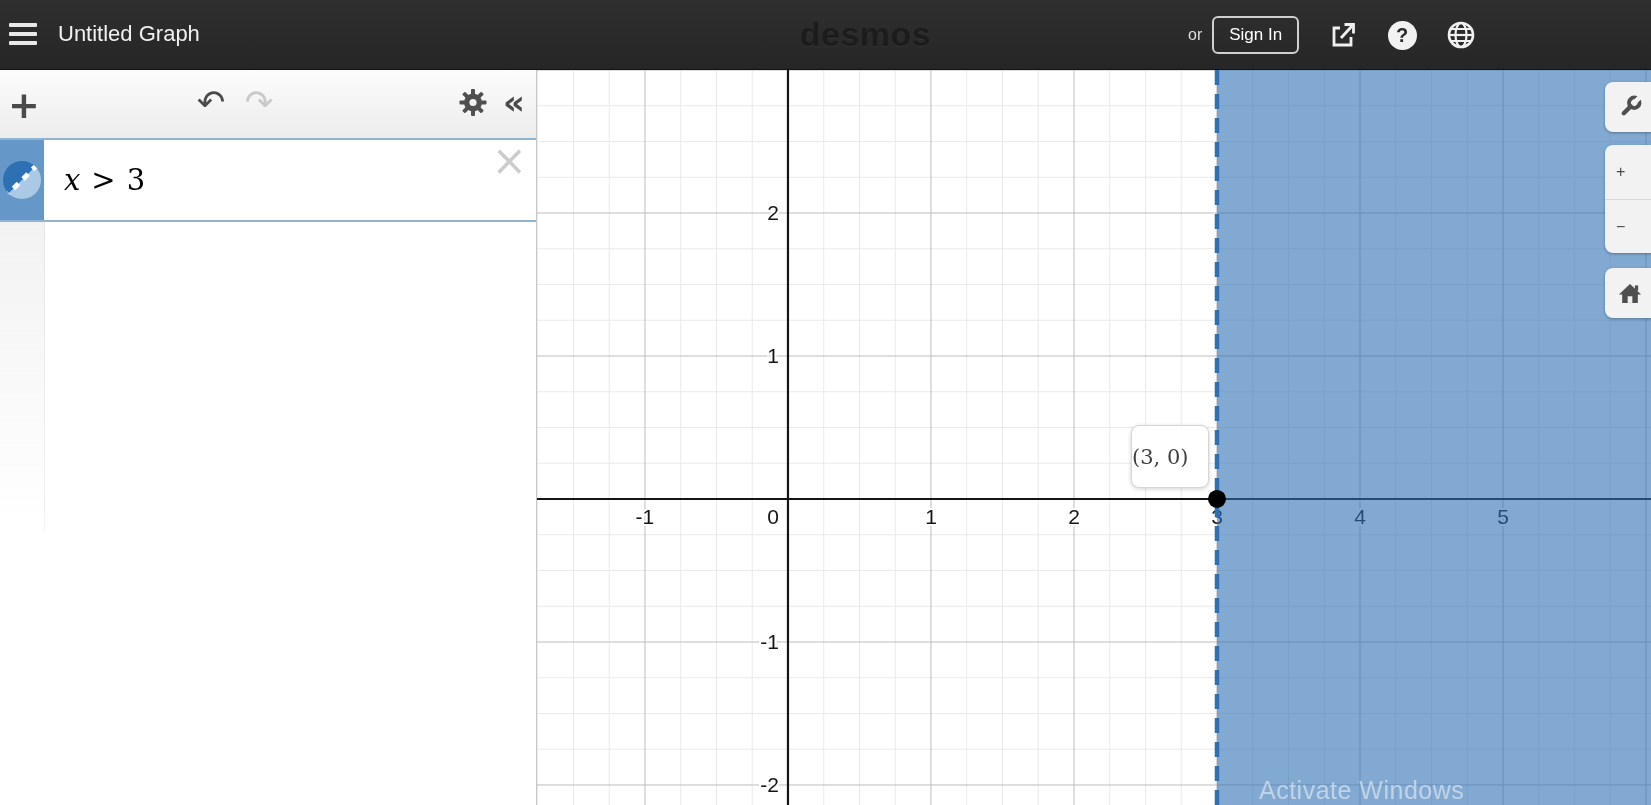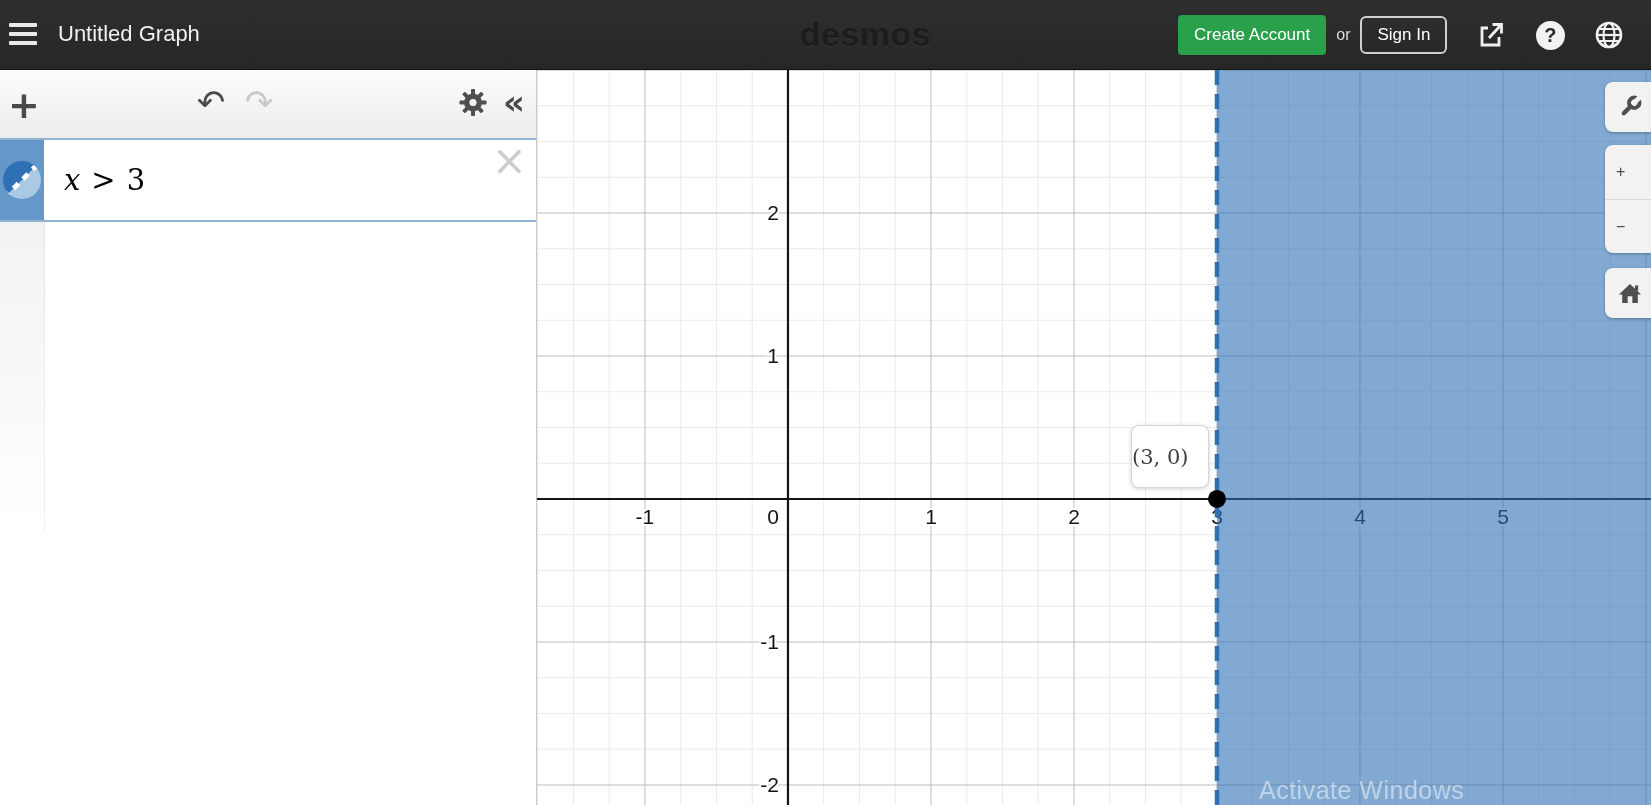--- a/index.html
+++ b/index.html
@@ -80,21 +80,20 @@
 
   <div class="topbar">
     <div class="hamburger">
       <div></div>
         <div></div>
         <div></div>
     </div>
     <div class="gtitle">Untitled Graph</div>
     <div class="logo">desmos</div>
     <div class="tb-right">
-      <button class="btn-create">Create Account</button>
       <span class="or-lbl">or</span>
       <button class="btn-signin">Sign In</button>
       <span class="tb-ic">
         <svg width="30" height="30" viewBox="0 0 30 30">
           <path d="M12 8 H6 V25 H23 V17" fill="none" stroke="#f0f0f0" stroke-width="2.8"></path>
           <path d="M13 18 L24 6" fill="none" stroke="#f0f0f0" stroke-width="2.8"></path>
           <path d="M16.5 4.5 H25.5 V13.5" fill="none" stroke="#f0f0f0" stroke-width="2.8"></path>
         </svg>
       </span>
       <span class="tb-ic">

